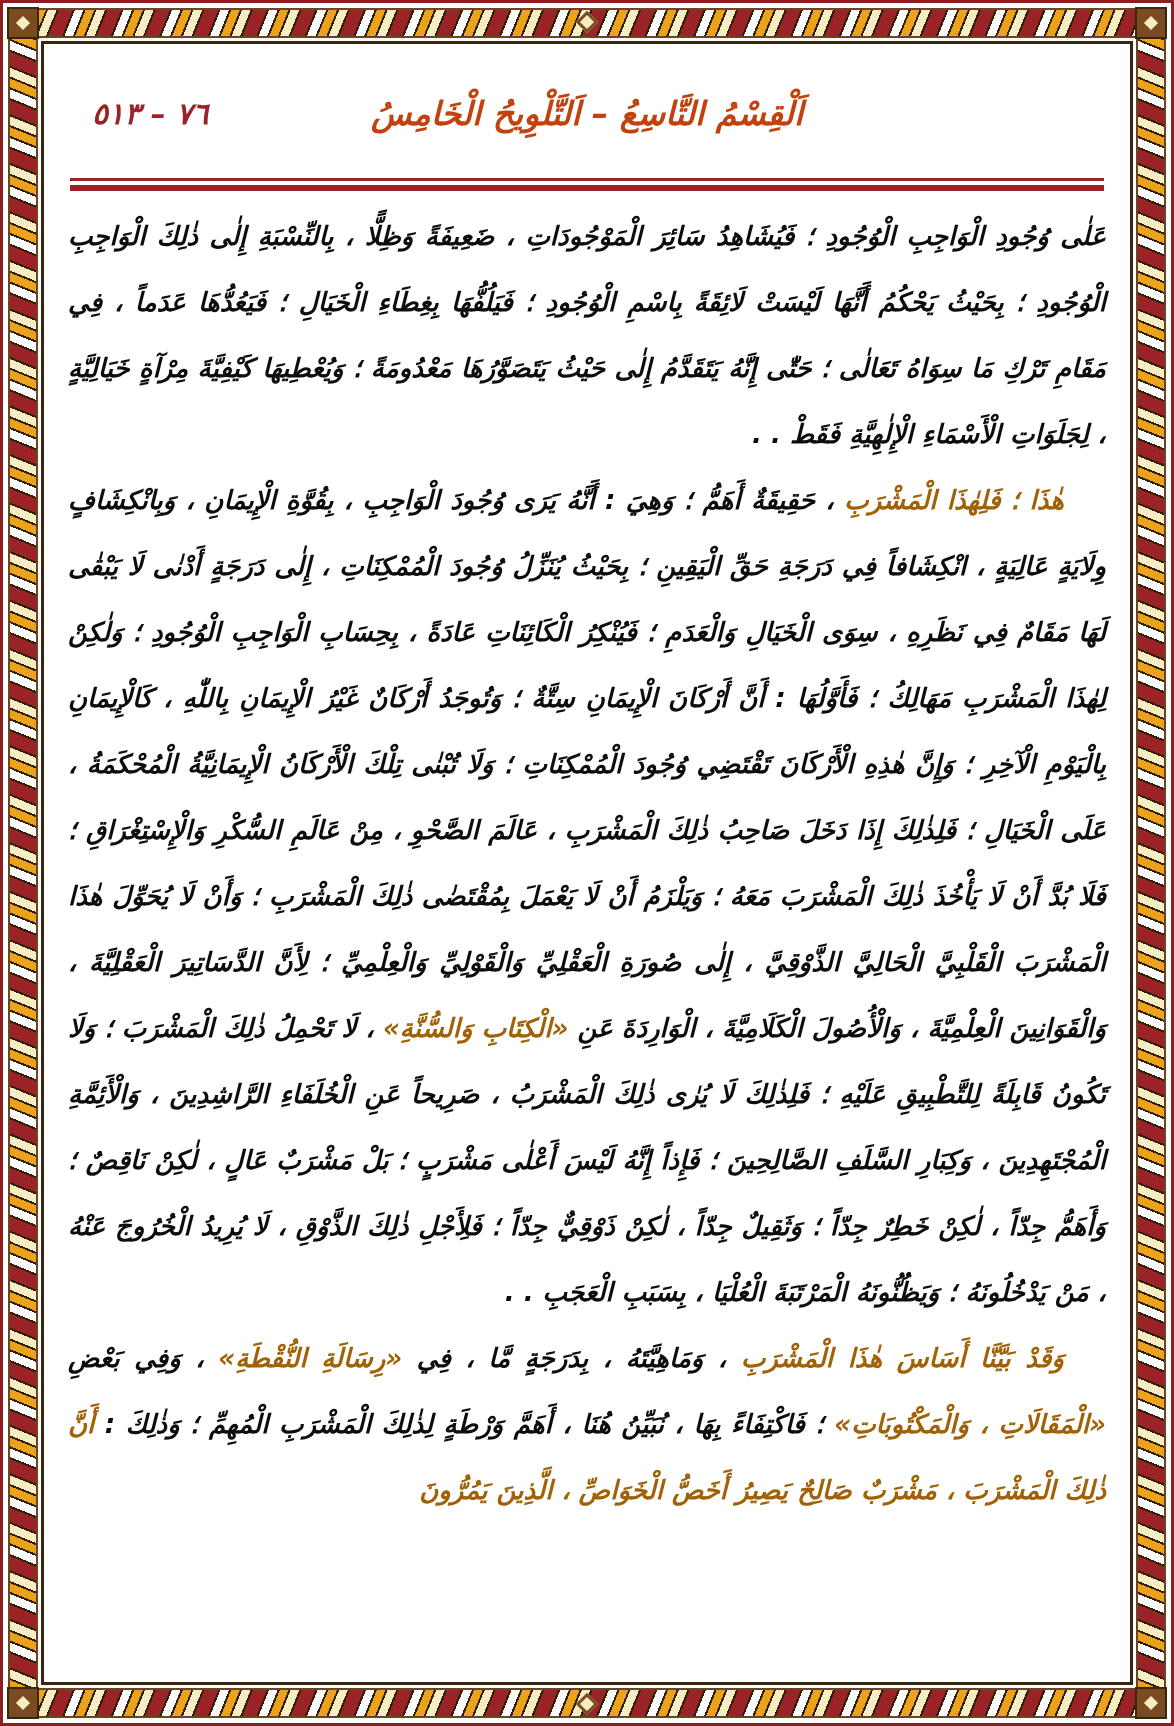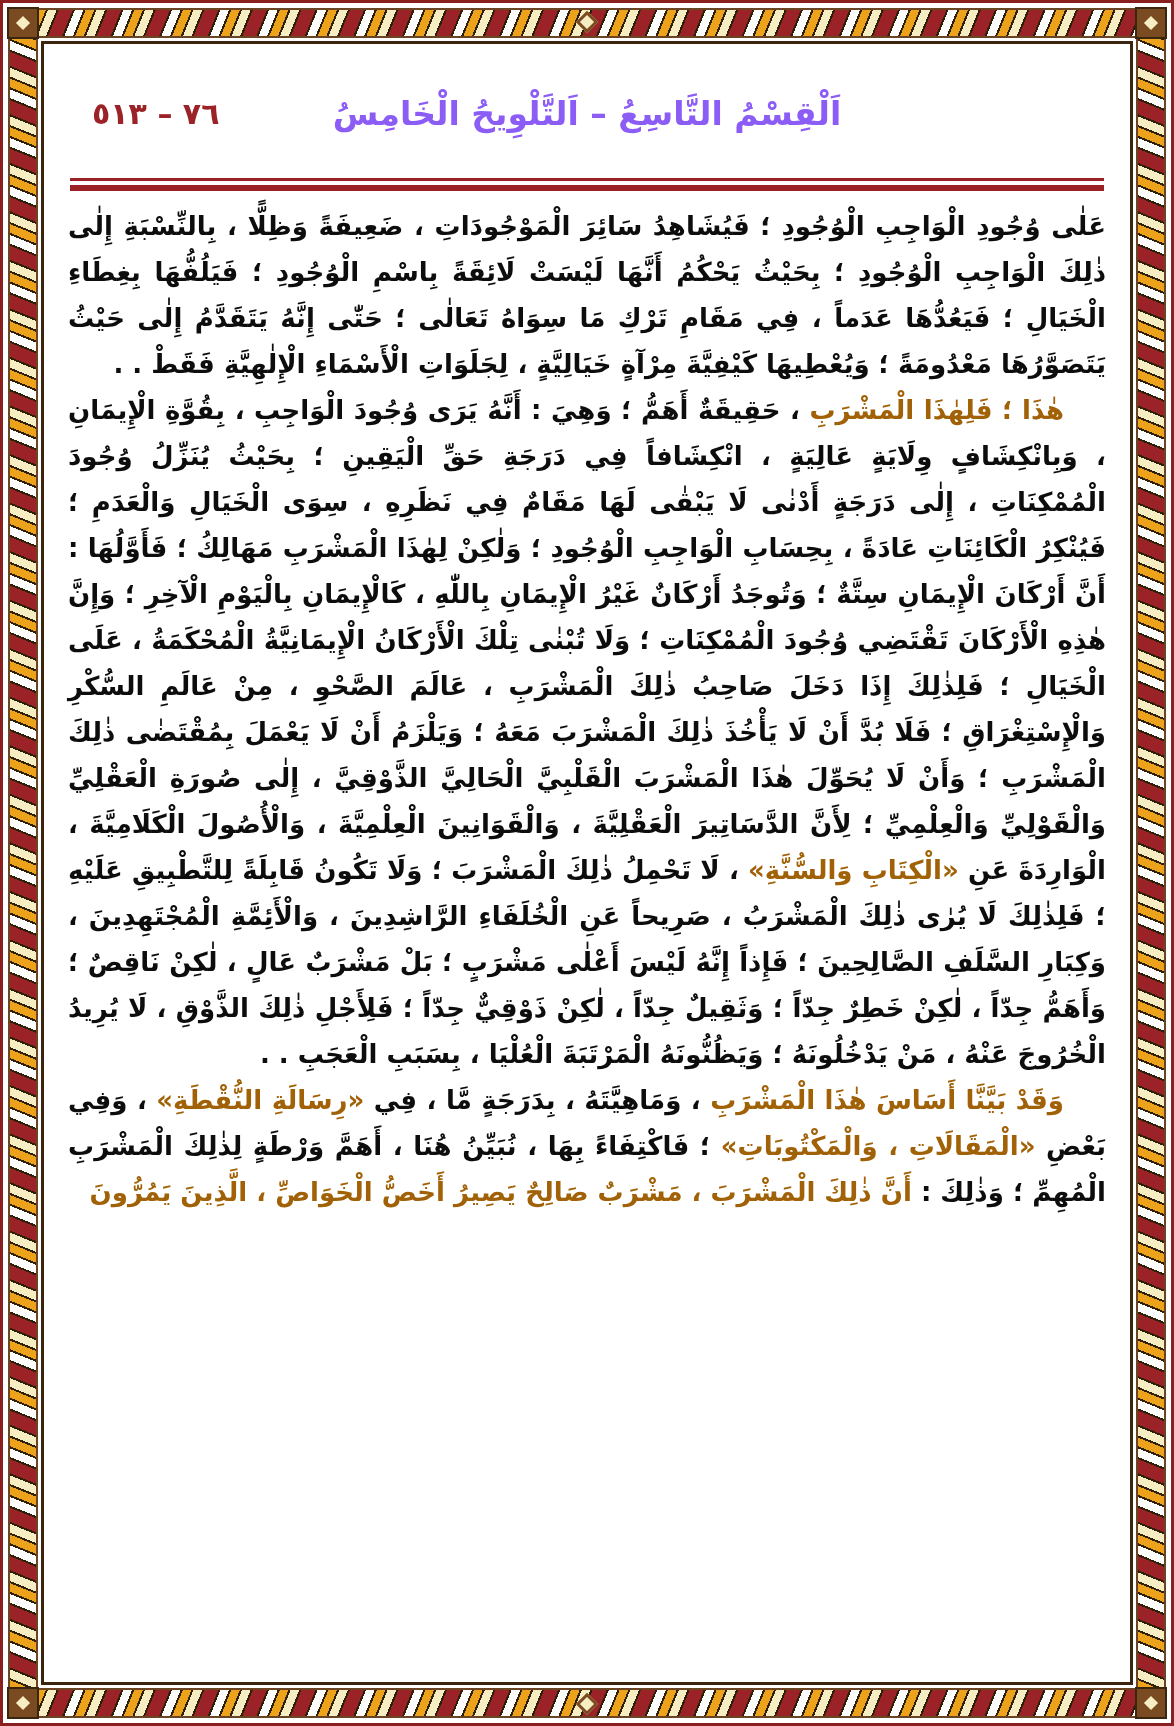--- a/index.html
+++ b/index.html
@@ -7,20 +7,21 @@
 
   .page {
     position: relative;
     width: 1174px;
     height: 1726px;
     margin: 0 auto;
     background: #ffffff;
     overflow: hidden;
     font-family: "DejaVu Sans", sans-serif;
     border: 3px solid #8a1f1f;
+    font-style: italic;
   }
 
   
   .band {
     position: absolute;
     background-color: #f7edc2;
   }
   .band-h {
     left: 5px; right: 5px; height: 30px;
     border-top: 2px solid #6b4423;
@@ -93,36 +94,36 @@
     left: 28px; top: 46px;
     color: #9b2226;
     font-size: 30px;
     font-weight: bold;
     direction: rtl;
     white-space: nowrap;
   }
   .page-title {
     text-align: center;
     padding-top: 44px;
-    color: #8b5cf6;
+    color: #c2410c;
     font-size: 33px;
     font-weight: bold;
   }
   .rule-wrap { margin: 10px 6px 0 6px; }
   .rule-thin  { height: 3px; background: #9b2226; }
   .rule-thick { height: 6px; background: #9b2226; margin-top: 4px; }
 
   
   .body-text {
     margin-top: 12px;
     padding: 0 4px;
     color: #0d0d0d;
     font-size: 26px;
     font-weight: bold;
-    line-height: 46px;
+    line-height: 66px;
     text-align: justify;
     direction: rtl;
   }
   .body-text p { margin: 0; }
   .body-text p.indent { text-indent: 42px; }
   .seg-red { color: #a16207; }
   .seg-black { color: #0d0d0d; }
 </style>
 </head>
 <body>

